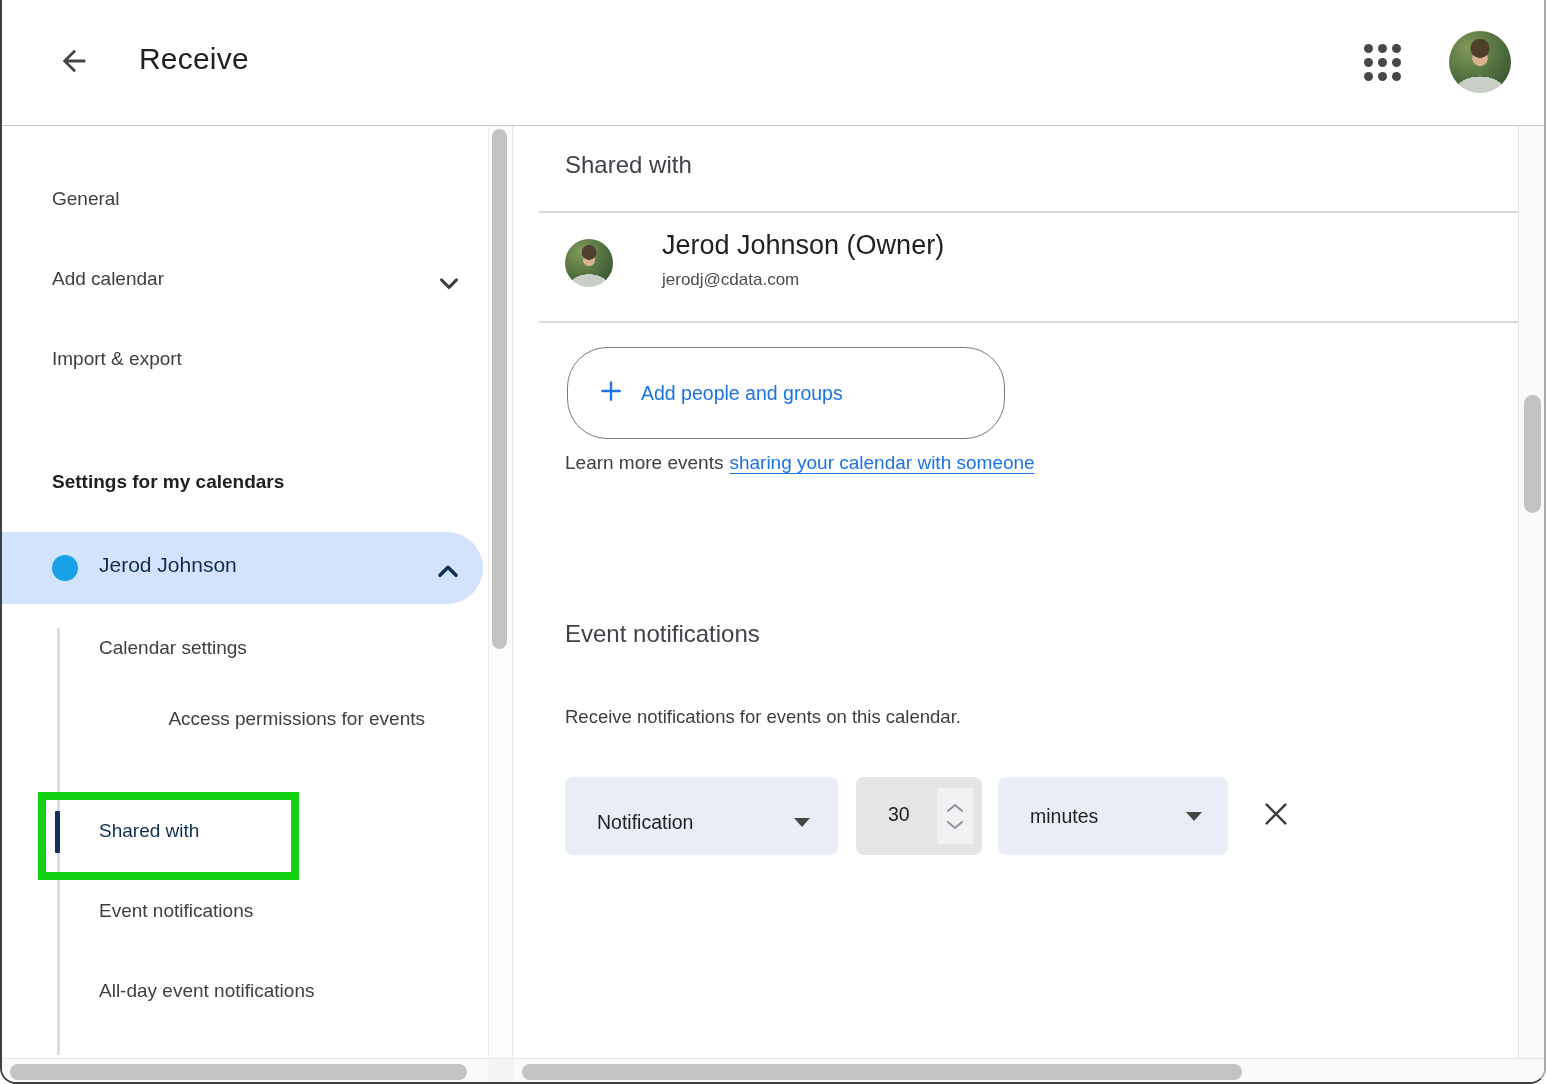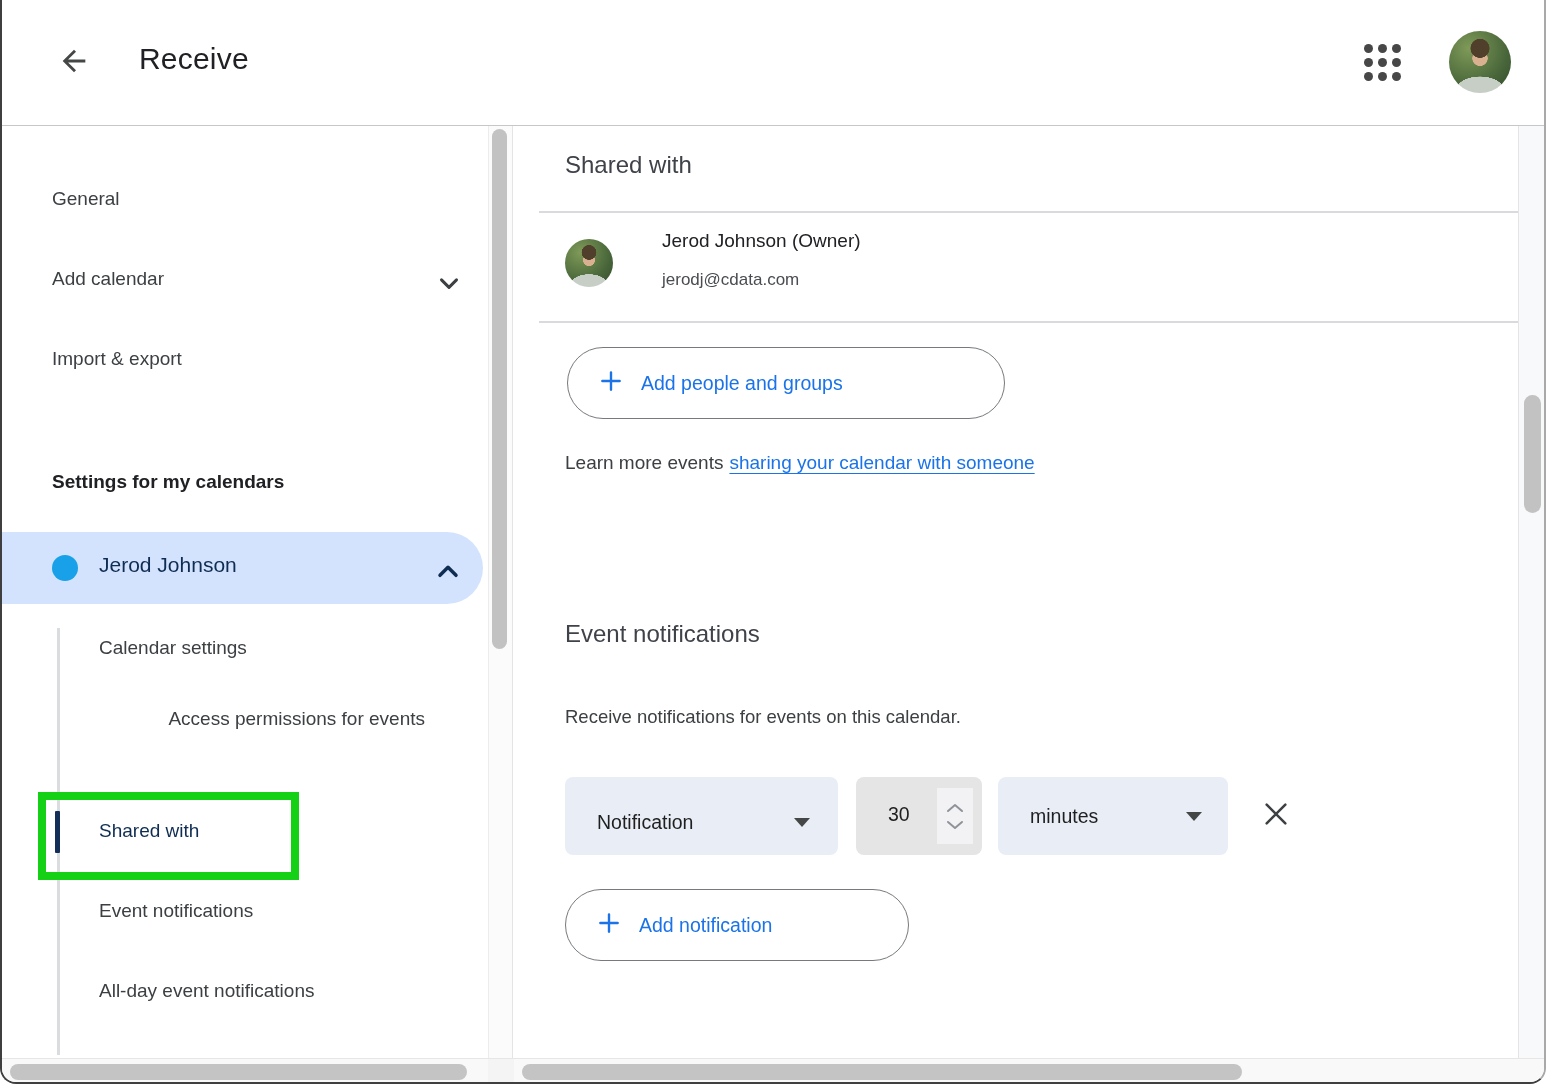--- a/index.html
+++ b/index.html
@@ -35,23 +35,23 @@
   .sub-item{position:absolute;left:97px;font-size:19px;line-height:40px;color:#3c4043;cursor:pointer;background:transparent;border:none;padding:0;font-family:inherit;text-align:right;}
   .sub-active{color:#0f2d52;font-weight:500;}
   .active-bar{position:absolute;left:53px;top:811px;width:5px;height:42px;background:#132f58;border-radius:1px;}
   .annotation-box{position:absolute;left:36px;top:792px;width:261px;height:88px;border:8px solid #15d115;box-sizing:border-box;pointer-events:none;z-index:9;}
   .side-scroll{position:absolute;left:486px;top:126px;width:23px;height:932px;background:#fbfbfb;border-left:1px solid #ececec;border-right:1px solid #e4e4e4;}
   .side-thumb{position:absolute;left:3px;top:3px;width:15px;height:520px;background:#c2c2c2;border-radius:8px;cursor:pointer;}
   
   .m-heading{position:absolute;font-size:24px;color:#3f4349;}
   .h-divider{position:absolute;left:537px;width:979px;height:2px;background:#d8dadd;}
   .avatar-row{position:absolute;left:563px;top:239px;width:48px;height:48px;}
-  .owner-name{position:absolute;left:660px;top:230px;font-size:19px;color:#202124;}
+  .owner-name{position:absolute;left:660px;top:230px;font-size:27px;color:#202124;}
   .owner-email{position:absolute;left:660px;top:270px;font-size:17px;color:#494c50;}
-  .pill-btn{position:absolute;height:72px;border:1.5px solid #767a7e;border-radius:40px;background:#fff;display:flex;align-items:center;gap:17px;padding:0 34px 0 30px;font-size:19.5px;color:#1a73e8;font-weight:500;cursor:pointer;box-sizing:border-box;font-family:inherit;}
+  .pill-btn{position:absolute;height:92px;border:1.5px solid #767a7e;border-radius:40px;background:#fff;display:flex;align-items:center;gap:17px;padding:0 34px 0 30px;font-size:19.5px;color:#1a73e8;font-weight:500;cursor:pointer;box-sizing:border-box;font-family:inherit;}
   .btn-add-people{left:565px;top:347px;width:438px;}
   .btn-add-notif{left:563px;top:889px;width:344px;}
   .learn{position:absolute;left:563px;top:452px;font-size:19px;color:#3c4043;}
   .learn-link{color:#1a73e8;text-decoration:underline;text-underline-offset:4px;cursor:pointer;margin-left:6px;}
   .desc{position:absolute;left:563px;top:706px;font-size:18.5px;color:#3c4043;}
   .fselect{position:absolute;top:777px;height:78px;background:#e9eef6;border-radius:8px;display:flex;align-items:center;justify-content:space-between;box-sizing:border-box;cursor:pointer;font-size:19.5px;color:#1f1f1f;border:none;font-family:inherit;}
   .sel-type{left:563px;width:273px;padding:12px 28px 0 32px;gap:10px;}
   .sel-unit{left:996px;width:230px;padding:0 26px 0 32px;}
   .caret{width:0;height:0;border-left:8px solid transparent;border-right:8px solid transparent;border-top:9px solid #444746;}
   .numbox{position:absolute;left:854px;top:777px;width:126px;height:78px;background:#e5e5e5;border-radius:8px;box-sizing:border-box;}
@@ -182,28 +182,20 @@
   </button>
 
   <button class="close-x">
     <span>
       <svg width="32" height="32" viewBox="0 0 24 24">
           <path fill="none" stroke="#3c4043" stroke-width="1.9" stroke-linecap="round" d="M5 5l14 14M19 5L5 19"></path>
         </svg>
     </span>
   </button>
 
-  <button class="pill-btn btn-add-notif">
-    <span>
-      <svg width="26" height="26" viewBox="0 0 24 24">
-          <path fill="none" stroke="#1a73e8" stroke-width="2.2" stroke-linecap="round" d="M12 4v16M4 12h16"></path>
-        </svg>
-    </span>
-    <span>Add notification</span>
-  </button>
 
   <div class="right-scroll">
     <div class="right-thumb"></div>
   </div>
 
   <div class="bottom-bar">
     <div class="corner-gap"></div>
     <div class="hthumb hthumb-left"></div>
     <div class="hthumb hthumb-right"></div>
   </div>

